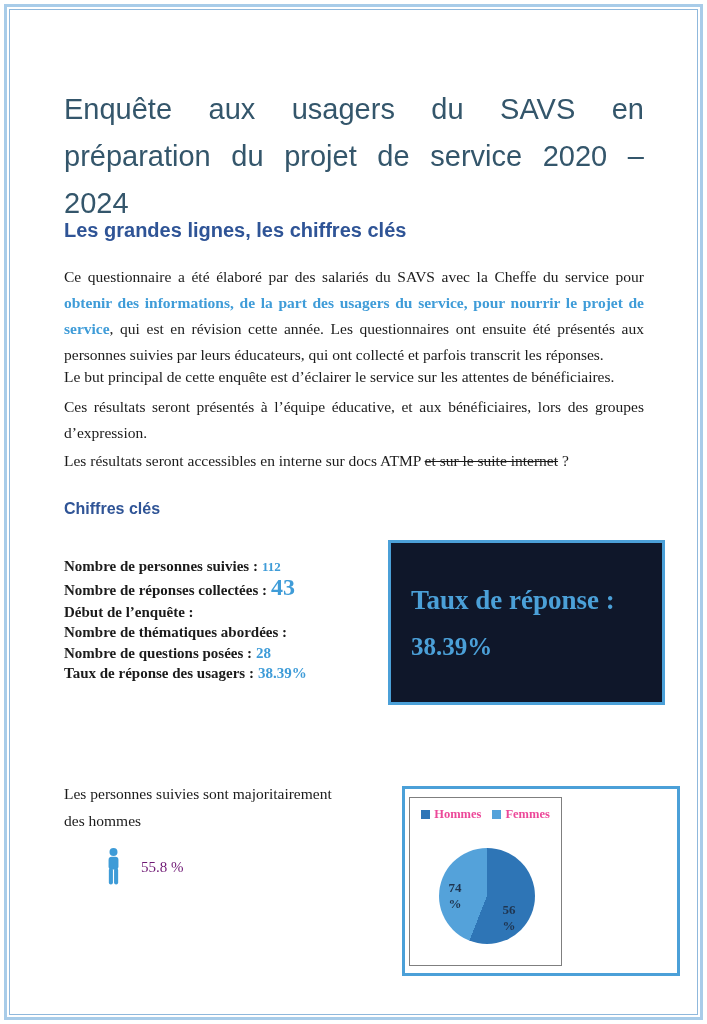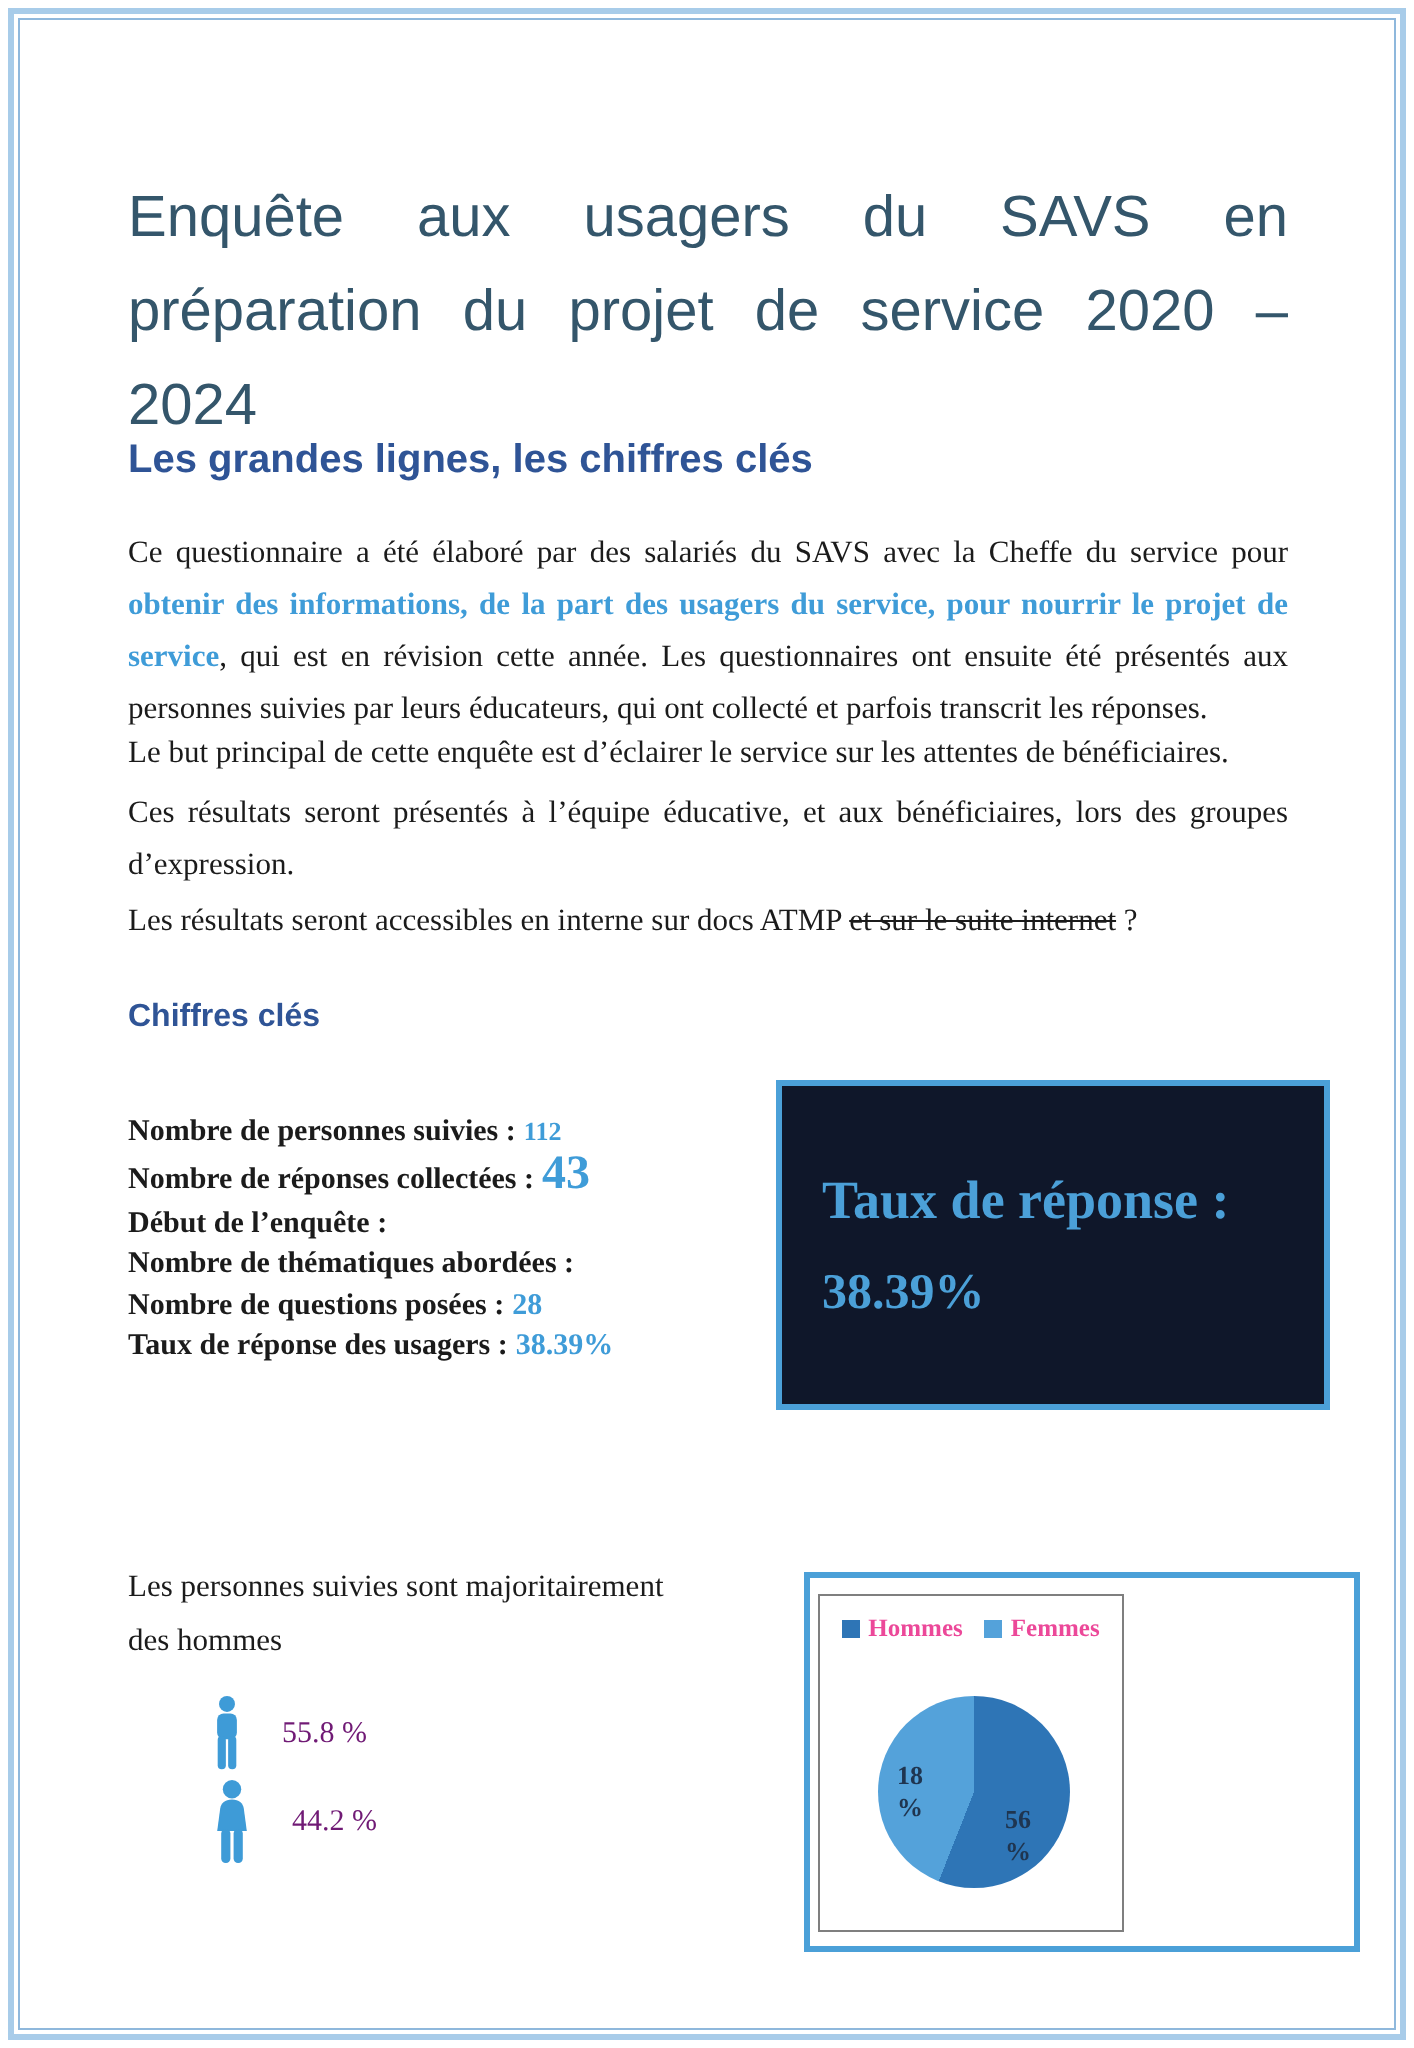--- a/index.html
+++ b/index.html
@@ -121,45 +121,36 @@
   <div class="abs person-row men">
     <svg width="21" height="38" viewBox="0 0 20 40">
       <circle cx="10" cy="4.2" r="4.2"></circle>
       <rect x="4.8" y="9.2" width="10.4" height="13.5" rx="3.4"></rect>
       <rect x="5.1" y="21" width="4.3" height="17.5" rx="2.1"></rect>
       <rect x="10.6" y="21" width="4.3" height="17.5" rx="2.1"></rect>
     </svg>
     <span class="person-pct">55.8 %</span>
   </div>
 
-  <div class="abs person-row women">
-    <svg width="26" height="42" viewBox="0 0 24 42">
-      <circle cx="12" cy="4.6" r="4.6"></circle>
-      <path d="M12 9.8 C8.4 9.8 6.6 11.6 6.1 14.2 L4.6 25.5 L19.4 25.5 L17.9 14.2 C17.4 11.6 15.6 9.8 12 9.8 Z"></path>
-      <rect x="6.6" y="24.5" width="4.6" height="17" rx="2.2"></rect>
-      <rect x="12.8" y="24.5" width="4.6" height="17" rx="2.2"></rect>
-    </svg>
-    <span class="person-pct">44.2 %</span>
-  </div>
 
   <div class="abs chart-frame">
     <div class="chart-inner">
       <div class="legend">
         <span class="legend-item">
           <span class="legend-swatch" style="background-color: rgb(46, 117, 182);"></span>
           <span>Hommes</span>
         </span>
         <span class="legend-item">
           <span class="legend-swatch" style="background-color: rgb(84, 162, 218);"></span>
           <span>Femmes</span>
         </span>
       </div>
       <div class="pie" style="background: conic-gradient(rgb(46, 117, 182) 0deg, rgb(46, 117, 182) 201.6deg, rgb(84, 162, 218) 201.6deg, rgb(84, 162, 218) 360deg);"></div>
       <div class="pie-label femmes">
-        <span>18</span><br>
+        <span>74</span><br>
         <span>%</span>
       </div>
       <div class="pie-label hommes">
         <span>56</span><br>
         <span>%</span>
       </div>
     </div>
   </div>
 </div>
 

